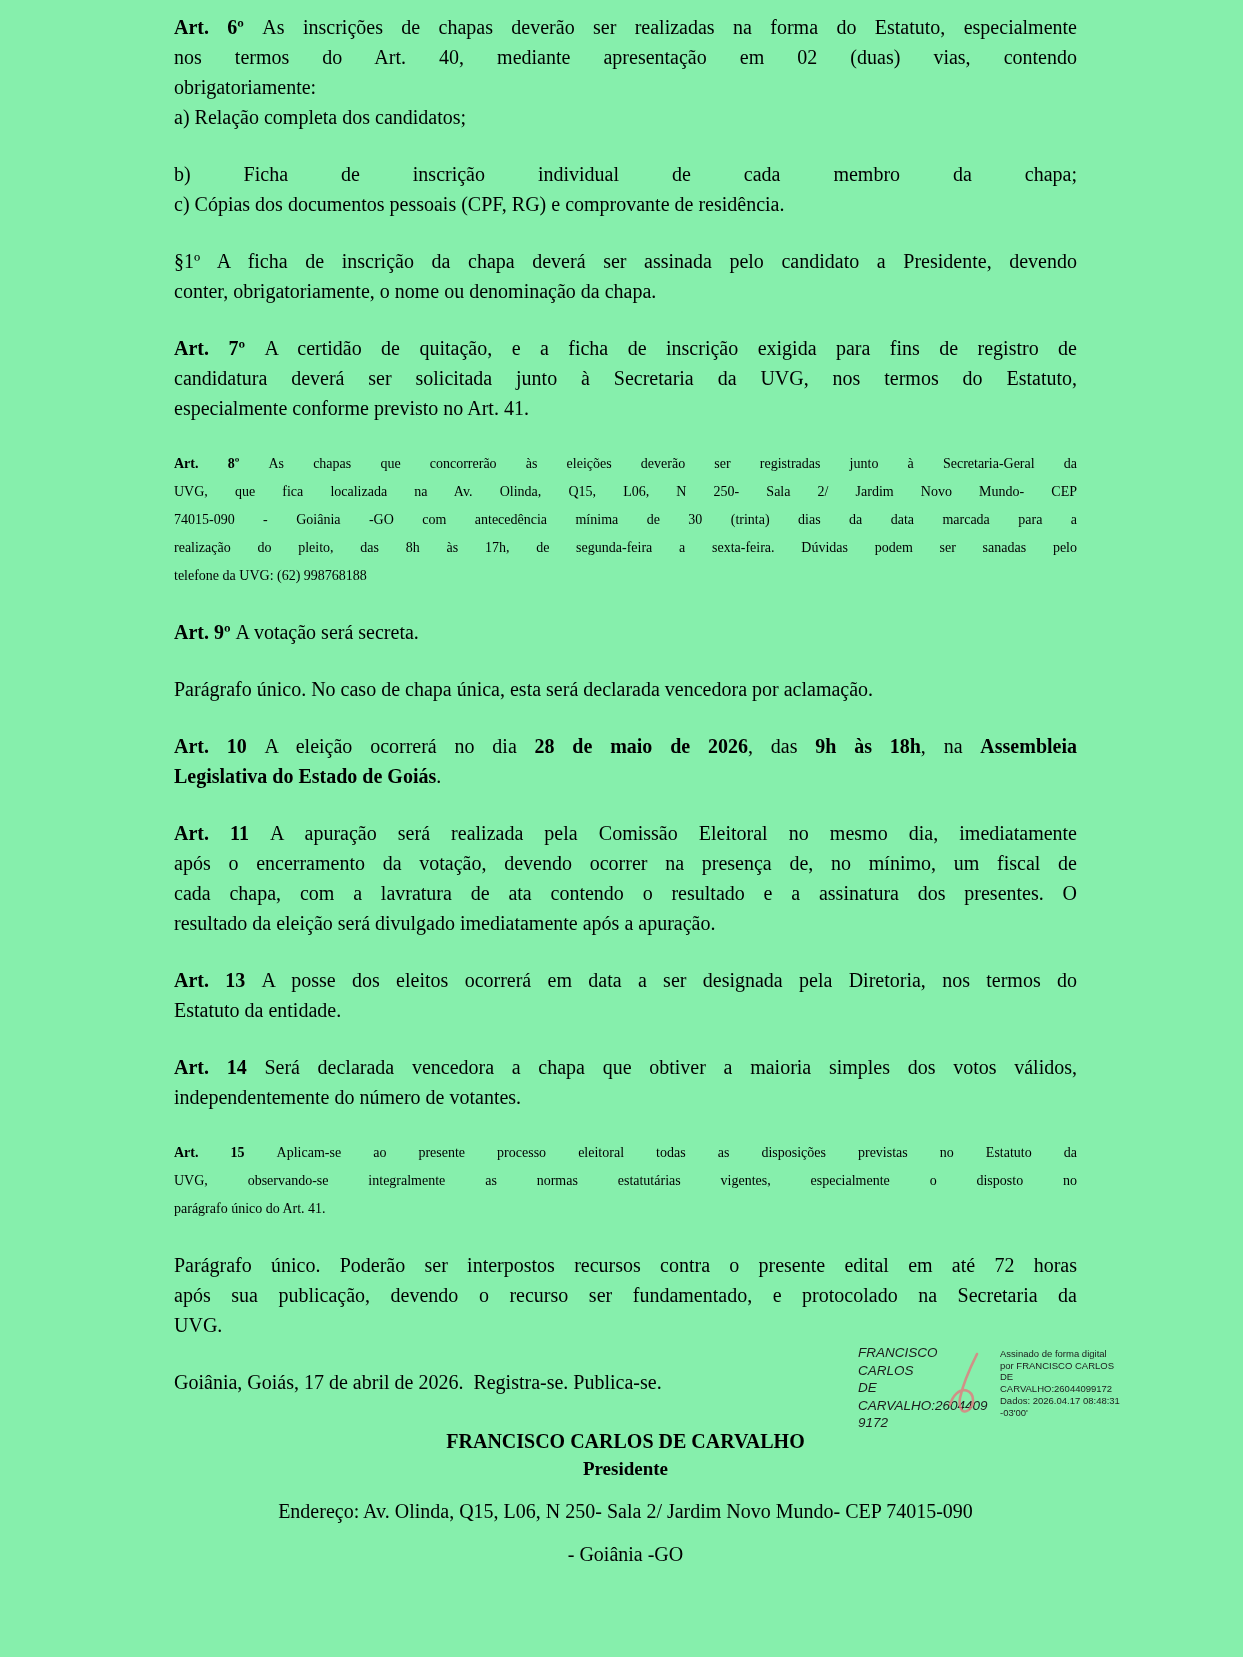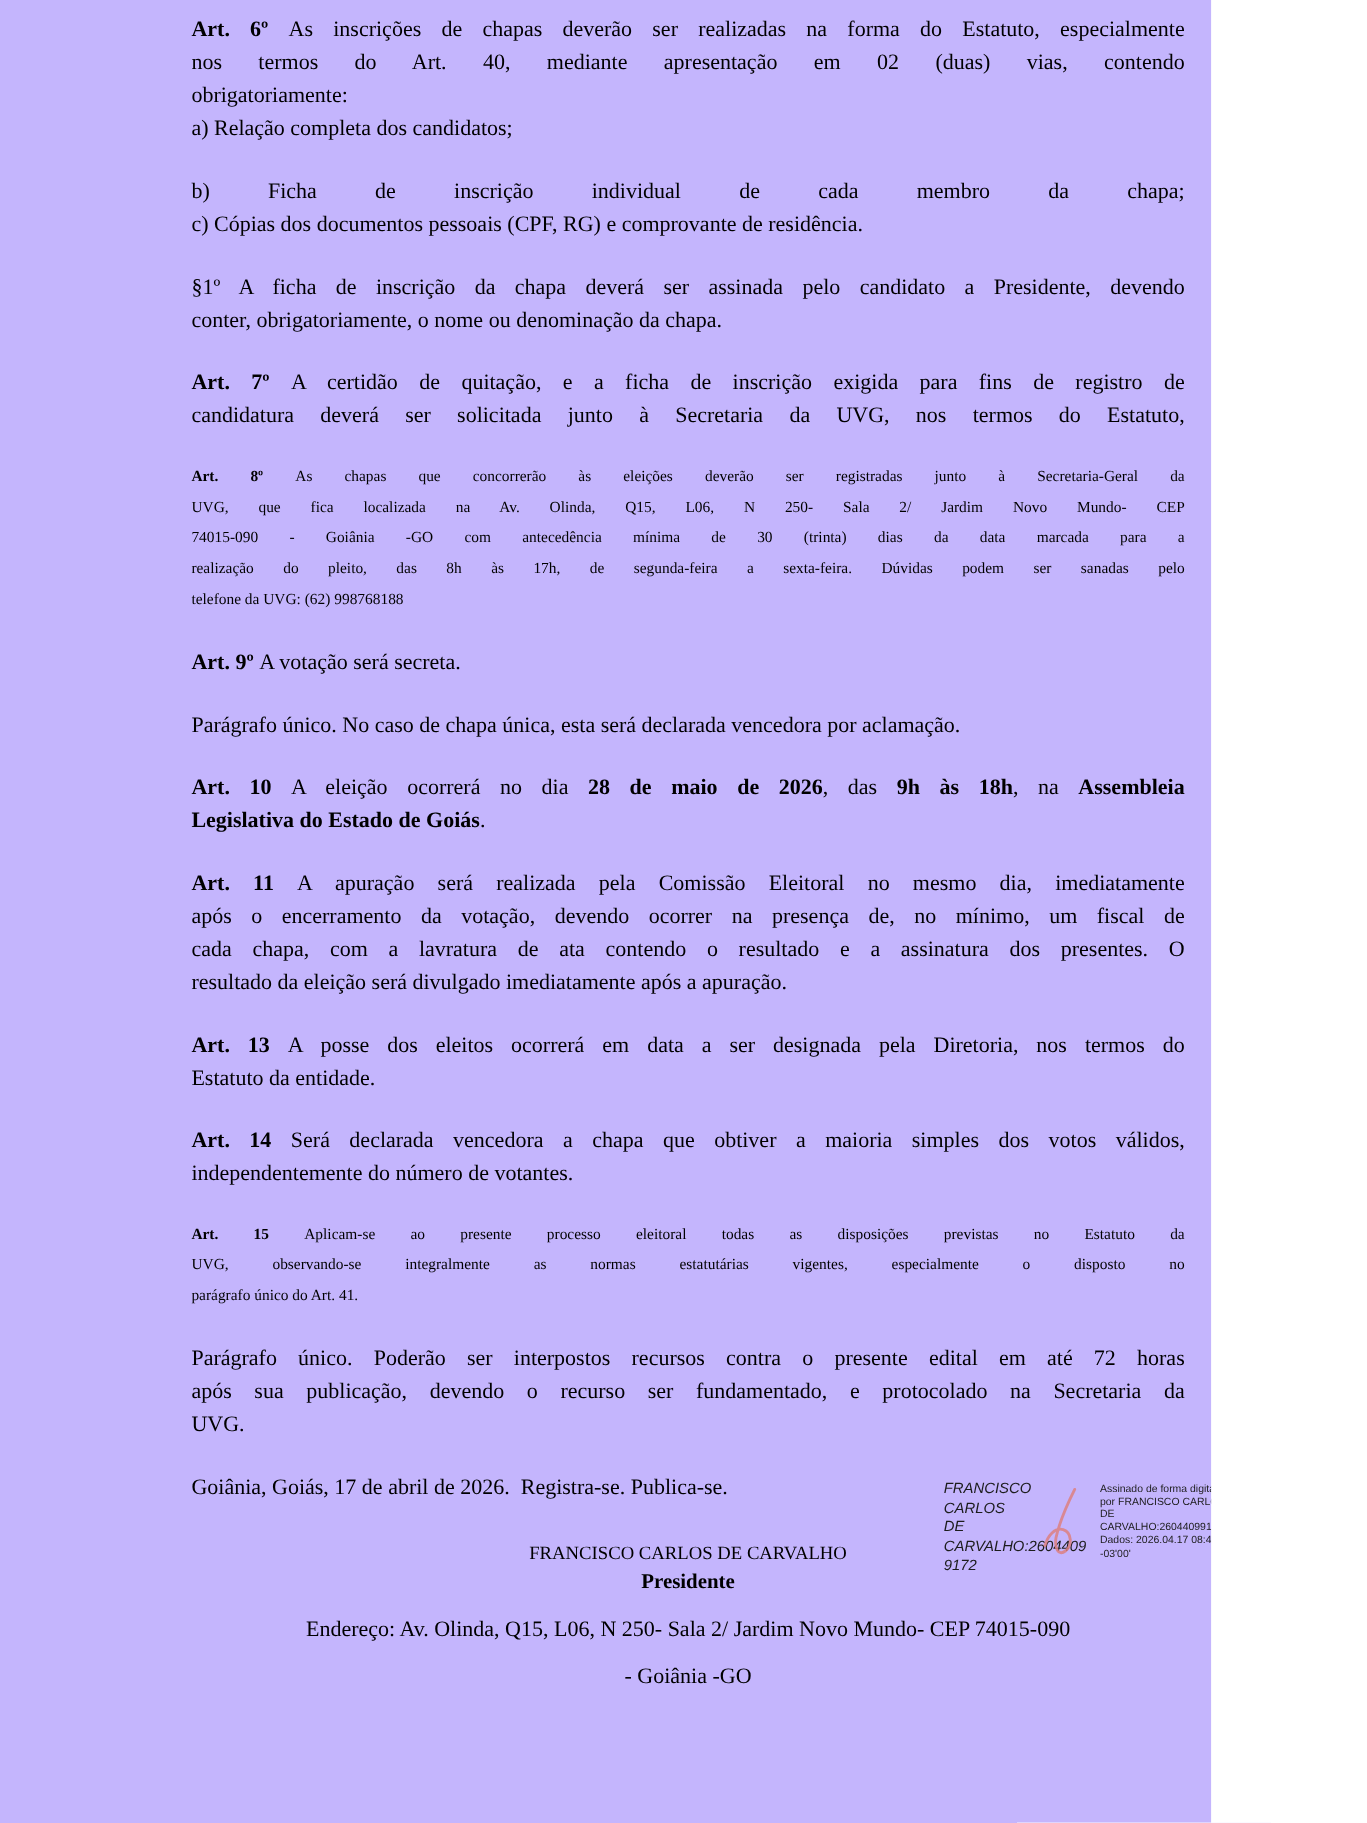--- a/index.html
+++ b/index.html
@@ -1,19 +1,19 @@
 <!DOCTYPE html>
 <html><head>
 <meta charset="utf-8">
 <style>
   html,body { margin:0; padding:0; background:#ffffff; }
   .page {
     position:relative;
-    width:1101px; height:1657px;
-    background:#c4b5fd;
+    width:1243px; height:1657px;
+    background:#86efac;
     color:#000000;
     font-family:"Liberation Serif", serif;
     overflow:hidden;
   }
   .content {
     position:absolute;
     left:174px; top:12px;
     width:903px;
   }
   .para {
@@ -58,22 +58,22 @@
   .sig-flourish {
     position:absolute;
     left:88px; top:8px;
     width:42px; height:70px;
     pointer-events:none;
   }
   
   .footer { text-align:center; }
   .footer-name {
     margin-top:31px;
-    font-weight:normal;
-    font-size:17px;
+    font-weight:bold;
+    font-size:20px;
     line-height:27px;
   }
   .footer-role {
     font-weight:bold;
     font-size:19px;
     line-height:27px;
   }
   .footer-addr {
     margin-top:14px;
     font-size:20px;
@@ -102,20 +102,21 @@
           <div class="line j"><span>b) Ficha de inscrição individual de cada membro da chapa;</span></div>
           <div class="line"><span>c) Cópias dos documentos pessoais (CPF, RG) e comprovante de residência.</span></div>
         </div>
         <div class="para">
           <div class="line j"><span>§1º A ficha de inscrição da chapa deverá ser assinada pelo candidato a Presidente, devendo</span></div>
           <div class="line"><span>conter, obrigatoriamente, o nome ou denominação da chapa.</span></div>
         </div>
         <div class="para">
           <div class="line j"><span class="b">Art. 7º </span><span>A certidão de quitação, e a ficha de inscrição exigida para fins de registro de</span></div>
           <div class="line j"><span>candidatura deverá ser solicitada junto à Secretaria da UVG, nos termos do Estatuto,</span></div>
+          <div class="line"><span>especialmente conforme previsto no Art. 41.</span></div>
         </div>
         <div class="para small">
           <div class="line j"><span class="b">Art. 8º </span><span>As chapas que concorrerão às eleições deverão ser registradas junto à Secretaria-Geral da</span></div>
           <div class="line j"><span>UVG, que fica localizada na Av. Olinda, Q15, L06, N 250- Sala 2/ Jardim Novo Mundo- CEP</span></div>
           <div class="line j"><span>74015-090 - Goiânia -GO com antecedência mínima de 30 (trinta) dias da data marcada para a</span></div>
           <div class="line j"><span>realização do pleito, das 8h às 17h, de segunda-feira a sexta-feira. Dúvidas podem ser sanadas pelo</span></div>
           <div class="line"><span>telefone da UVG: (62) 998768188</span></div>
         </div>
         <div class="para">
           <div class="line"><span class="b">Art. 9º </span><span>A votação será secreta.</span></div>

